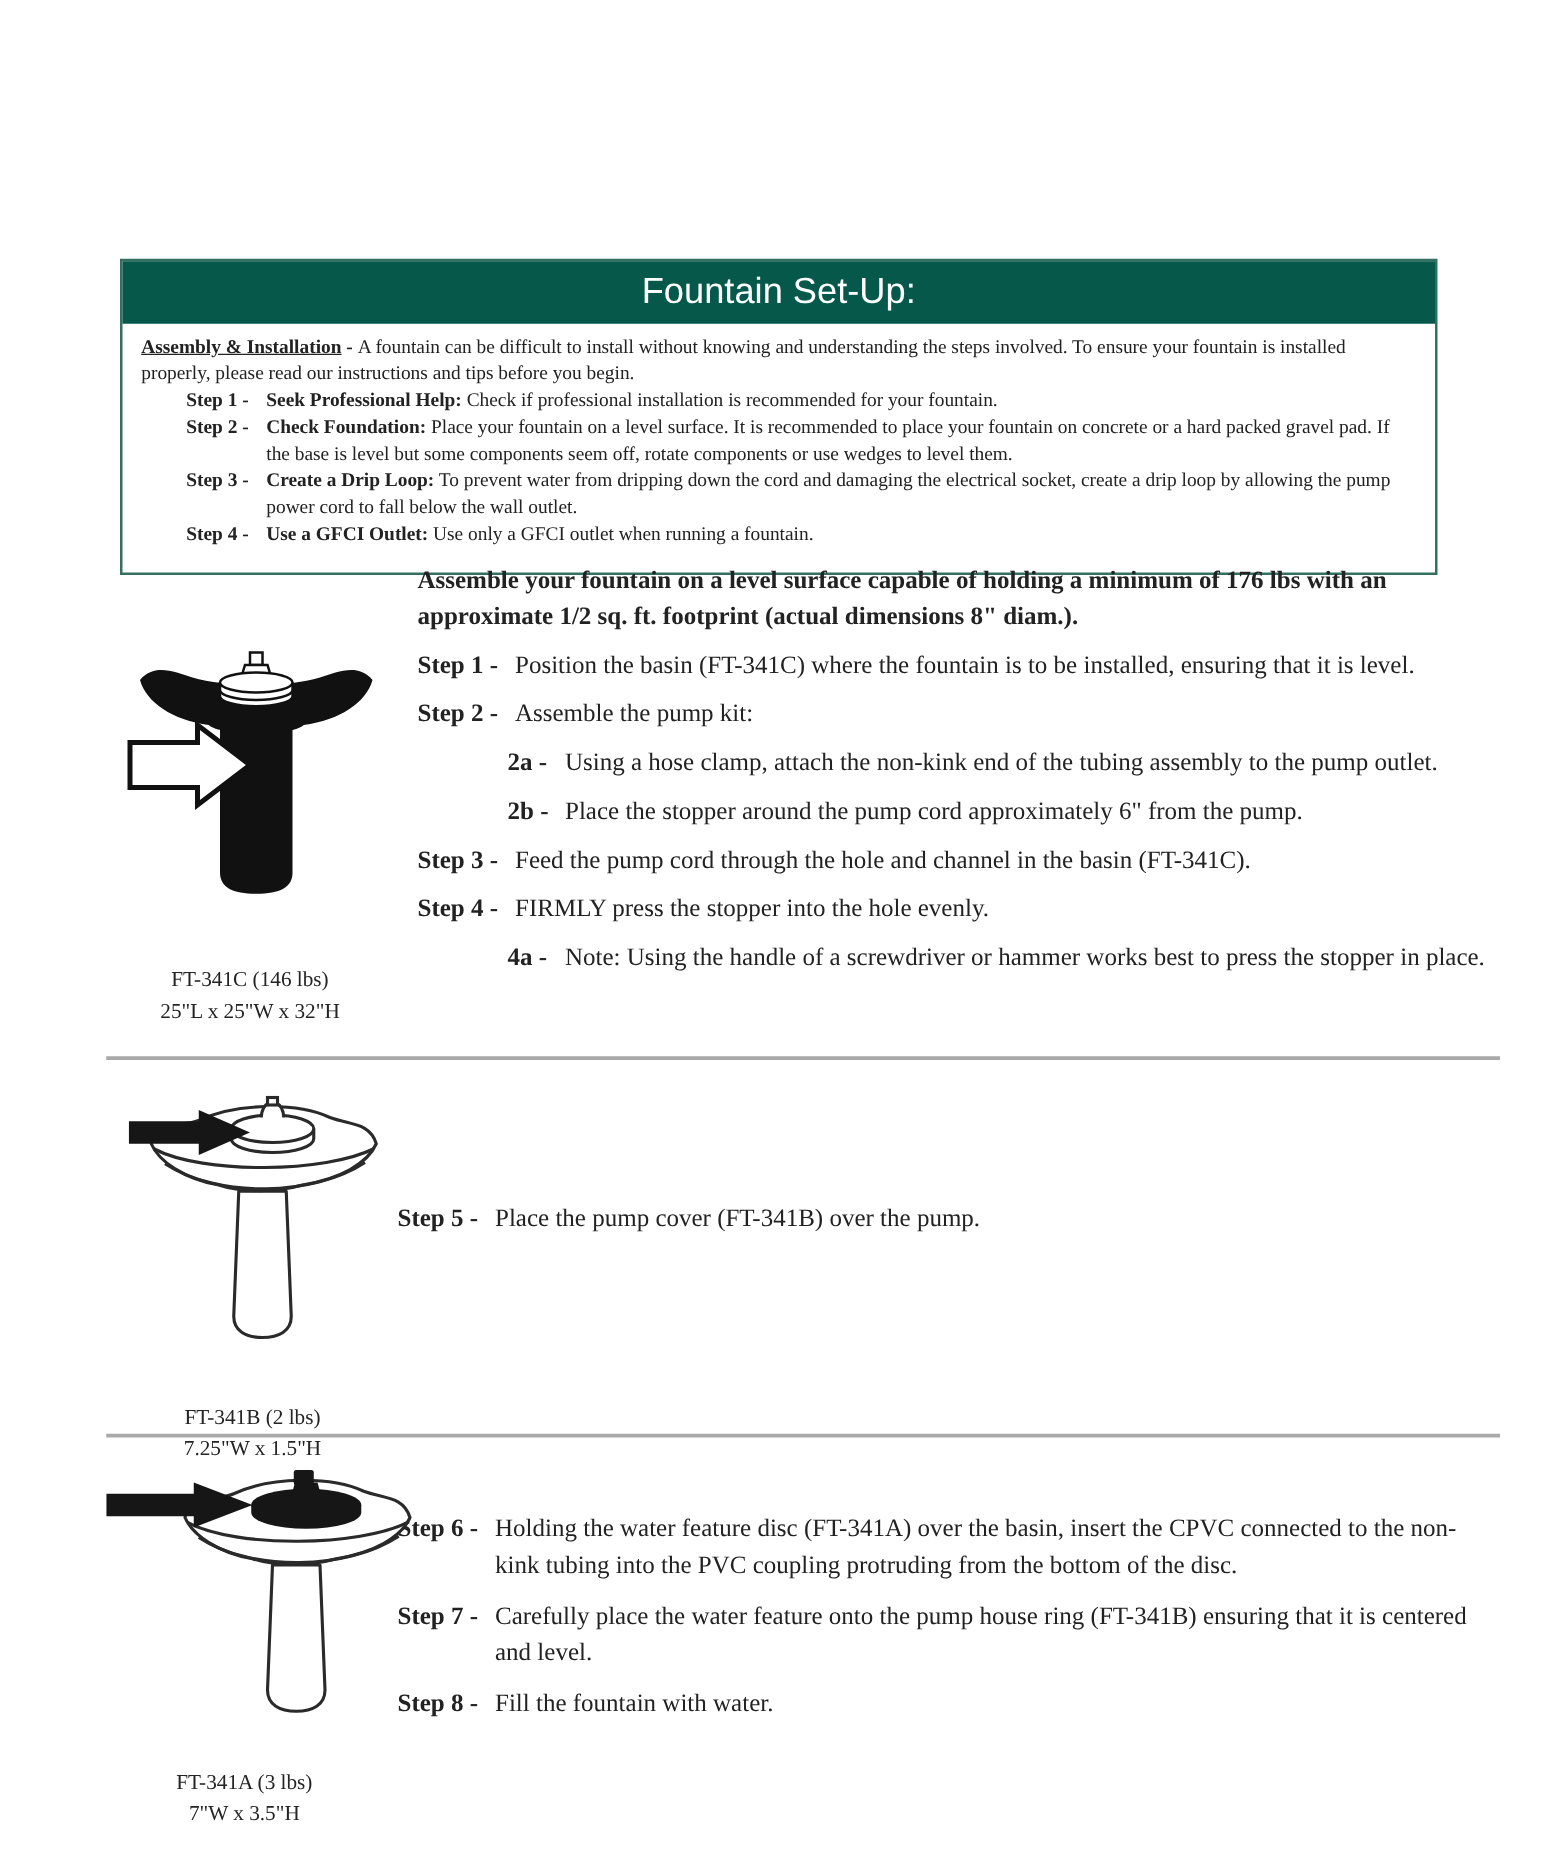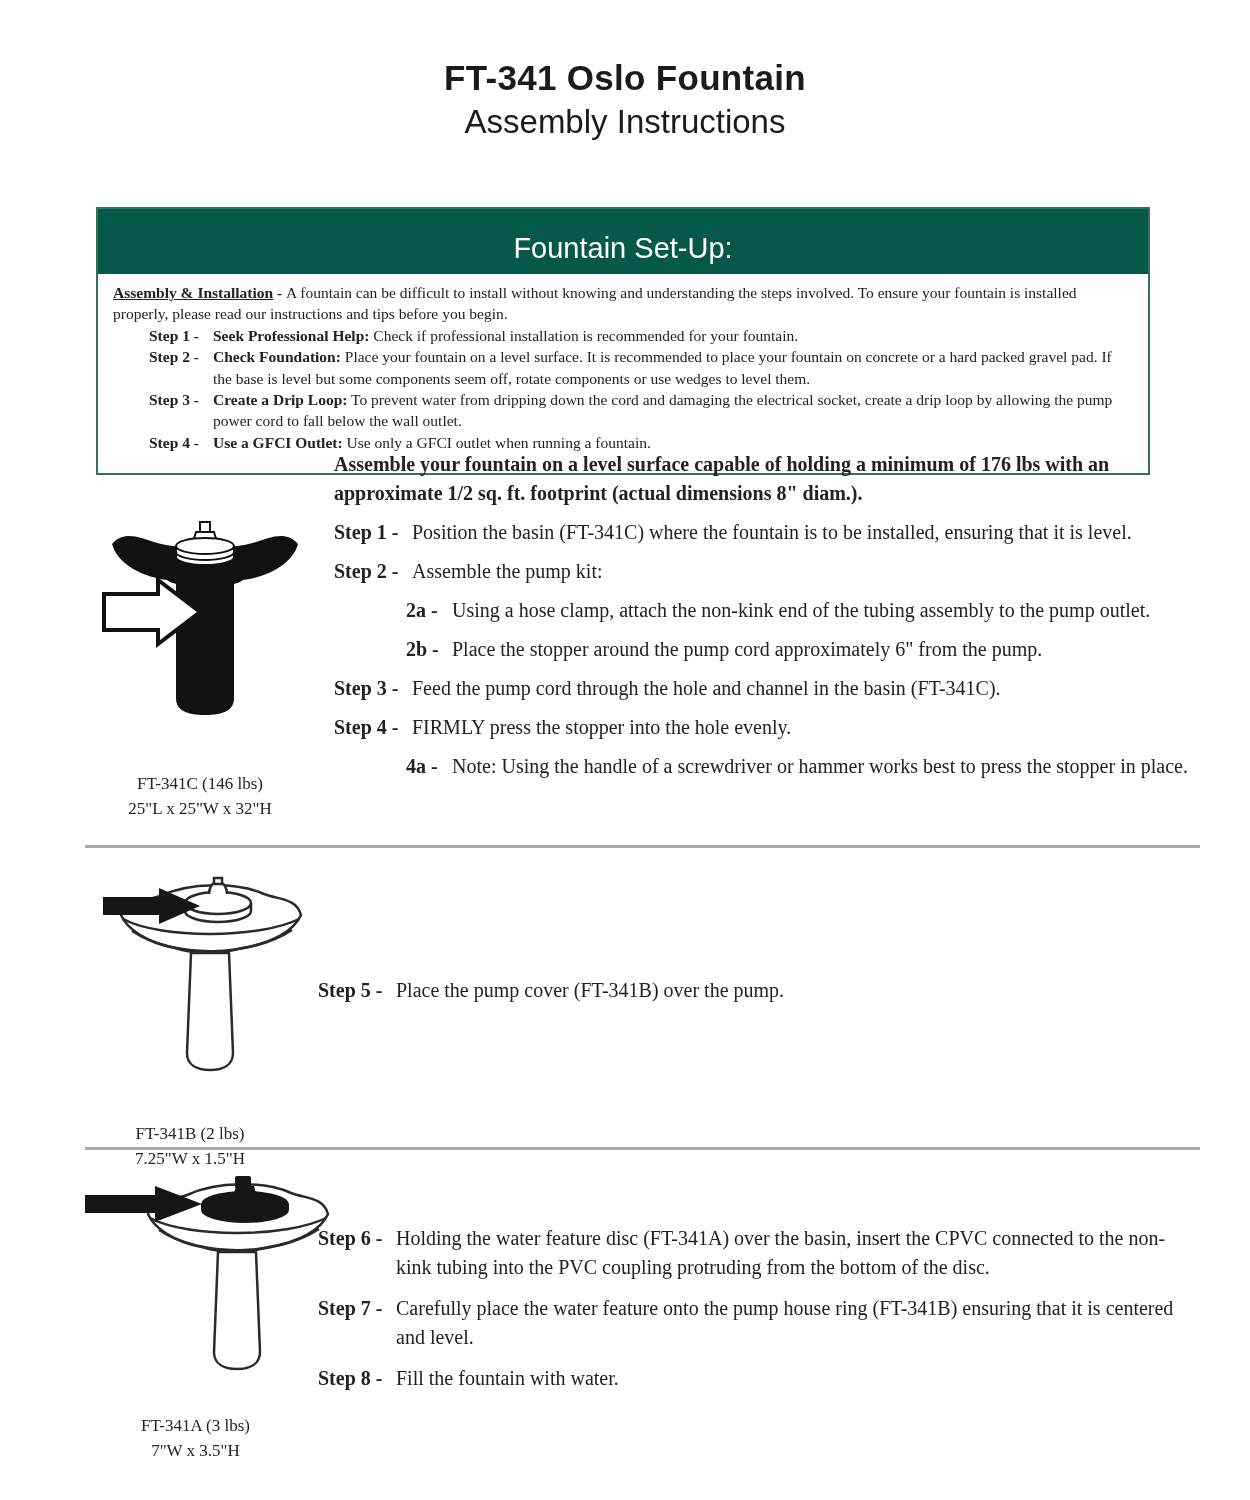--- a/index.html
+++ b/index.html
@@ -9,68 +9,64 @@
   
   .title-block{position:absolute;top:58px;left:0;width:100%;text-align:center;
                font-family:"Liberation Sans",sans-serif;color:#1b1b1b;}
   .title-main{margin:0;font-size:35px;font-weight:bold;letter-spacing:.3px;}
   .title-sub{margin:5px 0 0;font-size:33px;font-weight:400;}
 
   
   .setup{position:absolute;left:96px;top:207px;width:1054px;background:#fff;
          border:2px solid #33705f;box-sizing:border-box;}
   .setup-header{background:#06594a;color:#ffffff;font-family:"Liberation Sans",sans-serif;
-                font-size:29px;text-align:center;padding:23px 0 9px 0;}
+                font-size:29px;text-align:center;padding:8px 0 9px 0;}
   .setup-body{padding:8px 14px 20px 15px;font-size:15.5px;line-height:1.38;color:#222;}
   .setup-intro{margin:0;}
   .lead{font-weight:bold;text-decoration:underline;}
   .lead-dash{font-weight:bold;}
   .bstep{display:flex;margin-left:36px;}
   .blabel{flex:0 0 64px;font-weight:bold;white-space:nowrap;}
   .bstep p{margin:0;flex:1;}
   .btopic{font-weight:bold;margin-top:48px;}
 
   
   .sec{position:absolute;font-size:20px;line-height:1.45;color:#222;}
   .sec1{left:334px;top:450px;width:856px;}
   .sec2{left:318px;top:960px;width:856px;}
   .sec3{left:318px;top:1208px;width:862px;}
   .sec-intro{font-weight:bold;margin:0;}
   .step{display:flex;margin-top:10px;}
-  .sec2 .step,.sec3 .step.first{margin-top:16px;}
+  .sec2 .step,.sec3 .step.first{margin-top:1px;}
   .sec3 .step{margin-top:12px;}
   .slabel{flex:0 0 78px;font-weight:bold;white-space:nowrap;}
   .step.sub{margin-left:72px;}
   .step.sub .slabel{flex:0 0 46px;}
   .stext{flex:1;}
 
   
   .divider{position:absolute;left:85px;width:1115px;height:3px;background:#a9a9a9;}
   .d1{top:845px;}
   .d2{top:1147px;}
 
   
   .fig{position:absolute;}
   .fig1{left:100px;top:512px;}
   .fig2{left:103px;top:873px;}
   .fig3{left:85px;top:1172px;}
   .caption{position:absolute;text-align:center;font-size:17px;line-height:1.45;color:#242424;margin-top:36px;}
   .cap1{left:85px;top:736px;width:230px;}
-  .cap2{left:80px;top:1086px;width:220px;}
+  .cap2{left:92px;top:1086px;width:220px;}
   .cap3{left:88px;top:1378px;width:215px;}
 </style>
 </head>
 <body>
 
 <div id="page">
 
-  <div class="title-block">
-    <h1 class="title-main">FT-341 Oslo Fountain</h1>
-    <h2 class="title-sub">Assembly Instructions</h2>
-  </div>
 
   <div class="setup">
     <div class="setup-header">Fountain Set-Up:</div>
     <div class="setup-body">
       <p class="setup-intro"><span class="lead">Assembly &amp; Installation</span><span class="lead-dash"> - </span><span>A fountain can be difficult to install without knowing and understanding the steps involved. To ensure your fountain is installed properly, please read our instructions and tips before you begin.</span></p>
 
       <div class="bstep">
         <span class="blabel">Step 1 -</span>
         <p><span class="btopic">Seek Professional Help:</span>
         <span>Check if professional installation is recommended for your fountain.</span></p>

